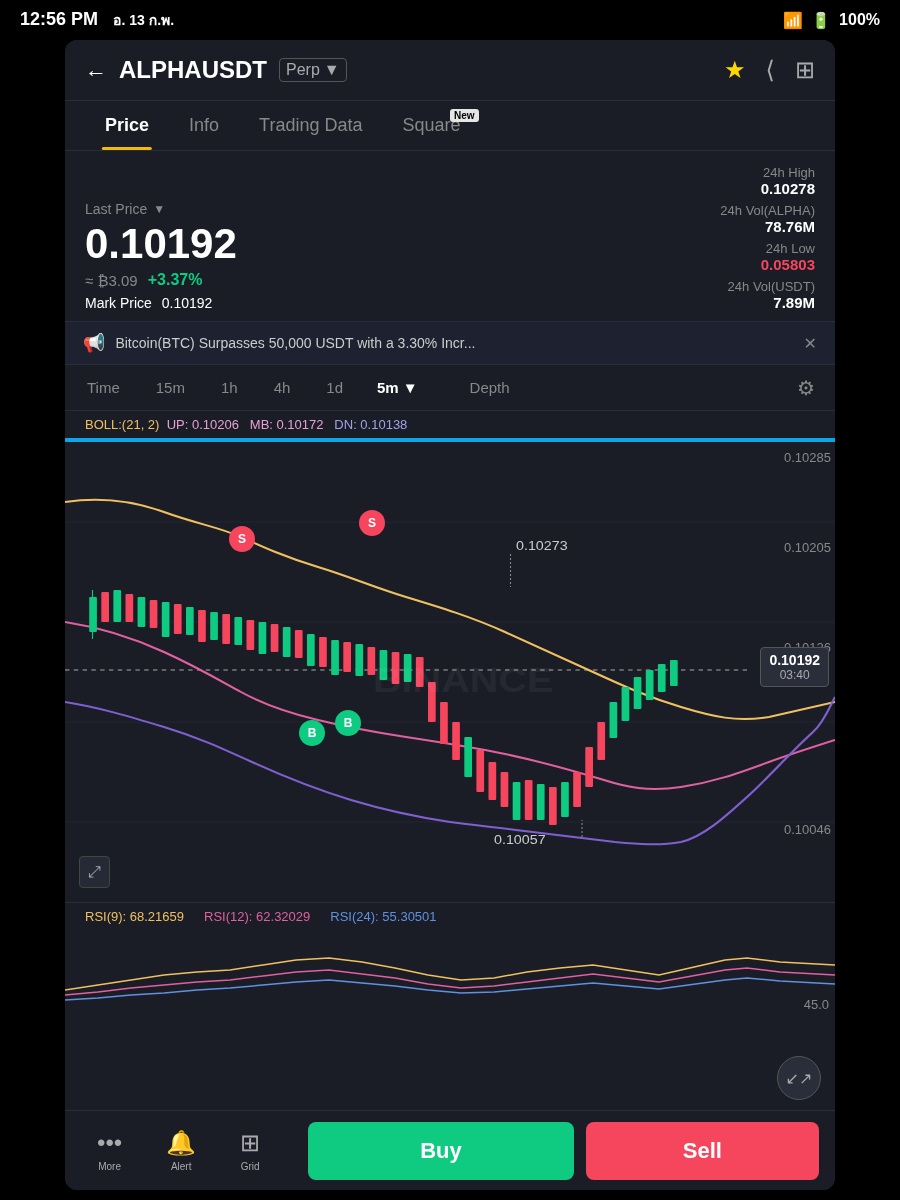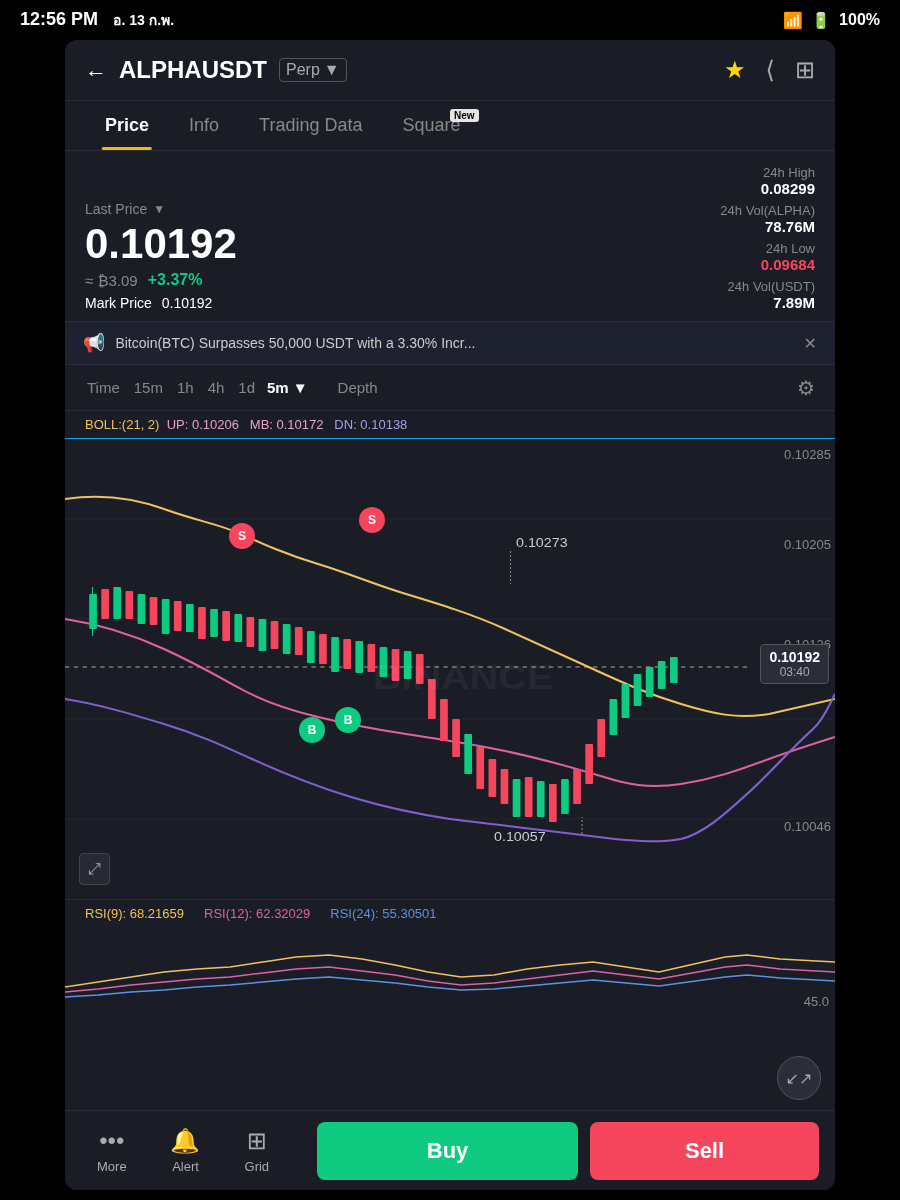--- a/index.html
+++ b/index.html
@@ -191,21 +191,21 @@
     .megaphone-icon { color: #f0b90b; font-size: 18px; }
     .news-text { color: #ccc; font-size: 14px; flex: 1; }
     .news-close { color: #888; font-size: 16px; cursor: pointer; }
 
     
     .chart-controls {
       display: flex;
       align-items: center;
       padding: 10px 20px;
       background: #1a1d26;
-      gap: 10px;
+      gap: 32px;
       border-bottom: 1px solid #2a2d3a;
     }
     .time-btn {
       color: #888;
       font-size: 15px;
       cursor: pointer;
       padding: 4px 2px;
     }
     .time-btn-dropdown {
       display: flex;
@@ -218,21 +218,21 @@
     }
     .depth-btn { color: #888; font-size: 15px; cursor: pointer; padding-left: 20px; }
     .chart-settings { margin-left: auto; color: #888; font-size: 20px; cursor: pointer; }
 
     
     .boll-line {
       background: #1a1d26;
       padding: 6px 20px;
       font-size: 13px;
       color: #ccc;
-      border-bottom: 1px solid #0ea5e9;
+      border-bottom: 4px solid #0ea5e9;
     }
     .boll-label { color: #f0c060; }
     .boll-up { color: #e8a0d0; }
     .boll-mb { color: #e8a0d0; }
     .boll-dn { color: #a0a0e8; }
 
     
     .chart-area {
       position: relative;
       background: #1a1d26;
@@ -346,21 +346,21 @@
     }
     .nav-item {
       display: flex;
       flex-direction: column;
       align-items: center;
       gap: 4px;
       padding: 4px 22px;
       cursor: pointer;
     }
     .nav-icon { font-size: 24px; color: #aaa; }
-    .nav-label { color: #aaa; font-size: 13px; }
+    .nav-label { color: #aaa; font-size: 10px; }
     .trade-buttons {
       display: flex;
       flex: 1;
       gap: 12px;
       padding: 0 16px;
     }
     .buy-btn {
       flex: 1;
       background: #0ecb81;
       color: #fff;
@@ -464,29 +464,29 @@
         <span class="change-pct">+3.37%</span>
       </div>
       <div class="mark-price">
         <span>Mark Price</span>
         <span style="color:#fff;margin-left:6px;">0.10192</span>
       </div>
     </div>
     <div class="price-right">
       <div class="stat-item">
         <div class="stat-label">24h High</div>
-        <div class="stat-value">0.08299</div>
+        <div class="stat-value">0.10278</div>
       </div>
       <div class="stat-item">
         <div class="stat-label">24h Vol(ALPHA)</div>
         <div class="stat-value">78.76M</div>
       </div>
       <div class="stat-item">
         <div class="stat-label">24h Low</div>
-        <div class="stat-value red">0.09684</div>
+        <div class="stat-value red">0.05803</div>
       </div>
       <div class="stat-item">
         <div class="stat-label">24h Vol(USDT)</div>
         <div class="stat-value">7.89M</div>
       </div>
     </div>
   </div>
 
   <div class="news-ticker">
     <span class="megaphone-icon">📢</span>

